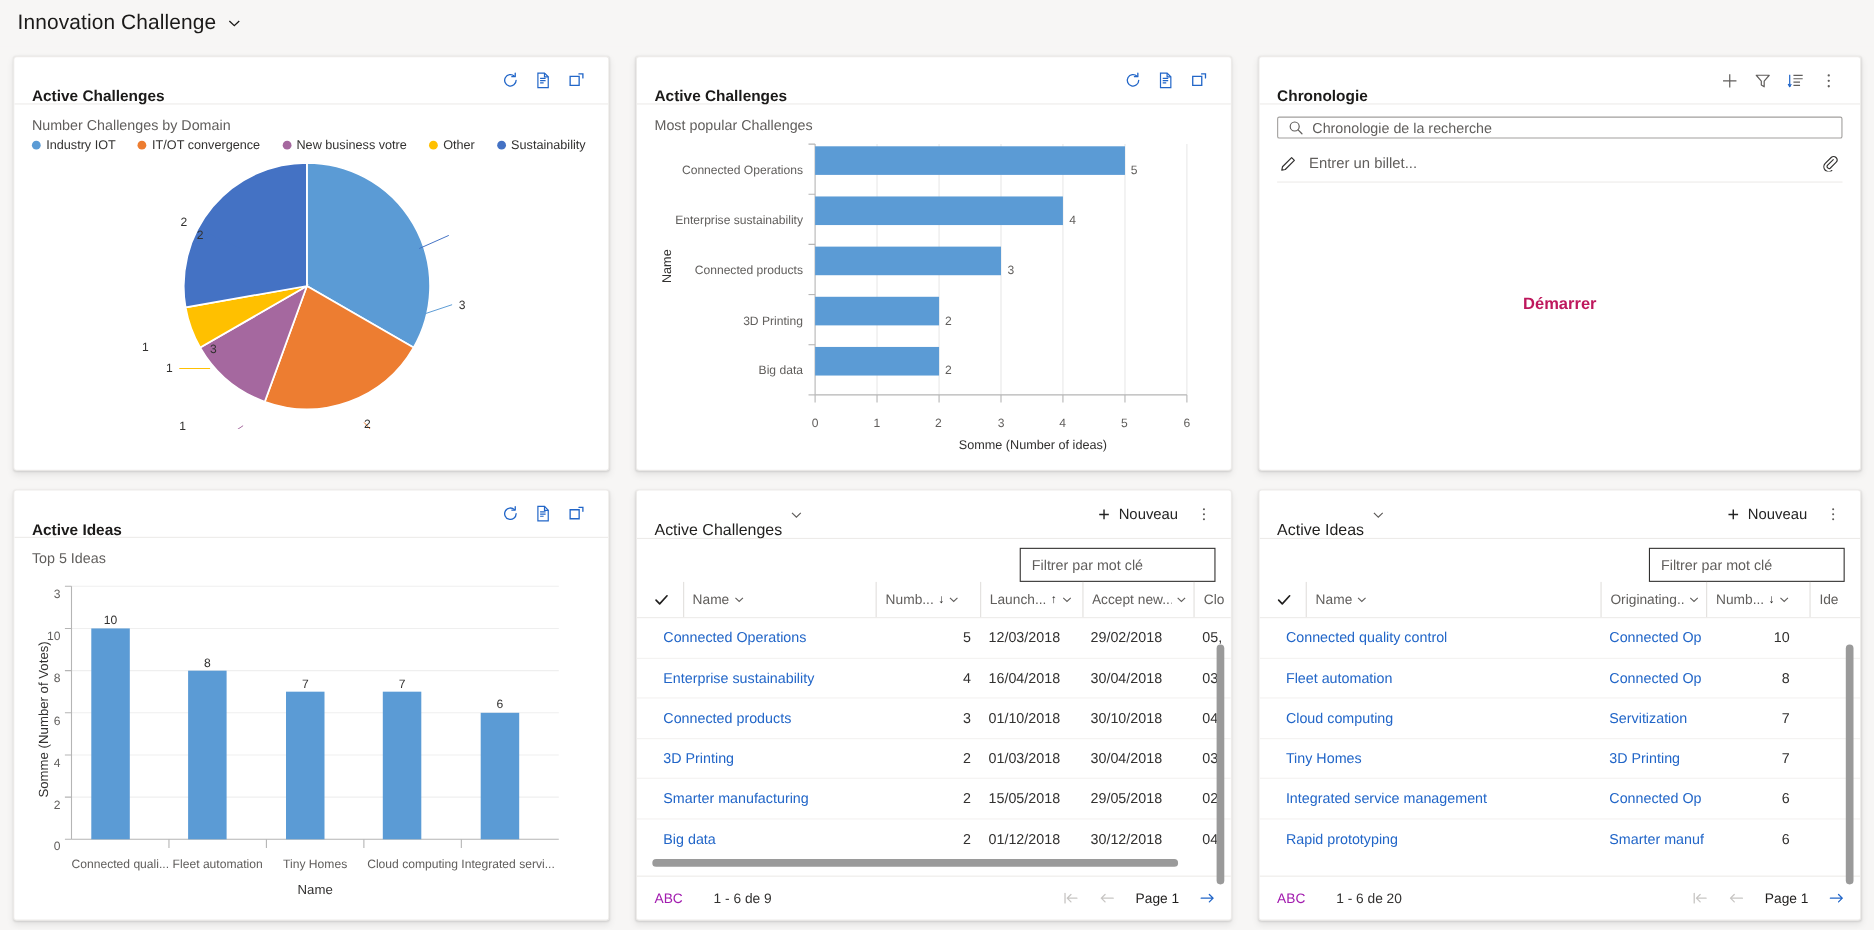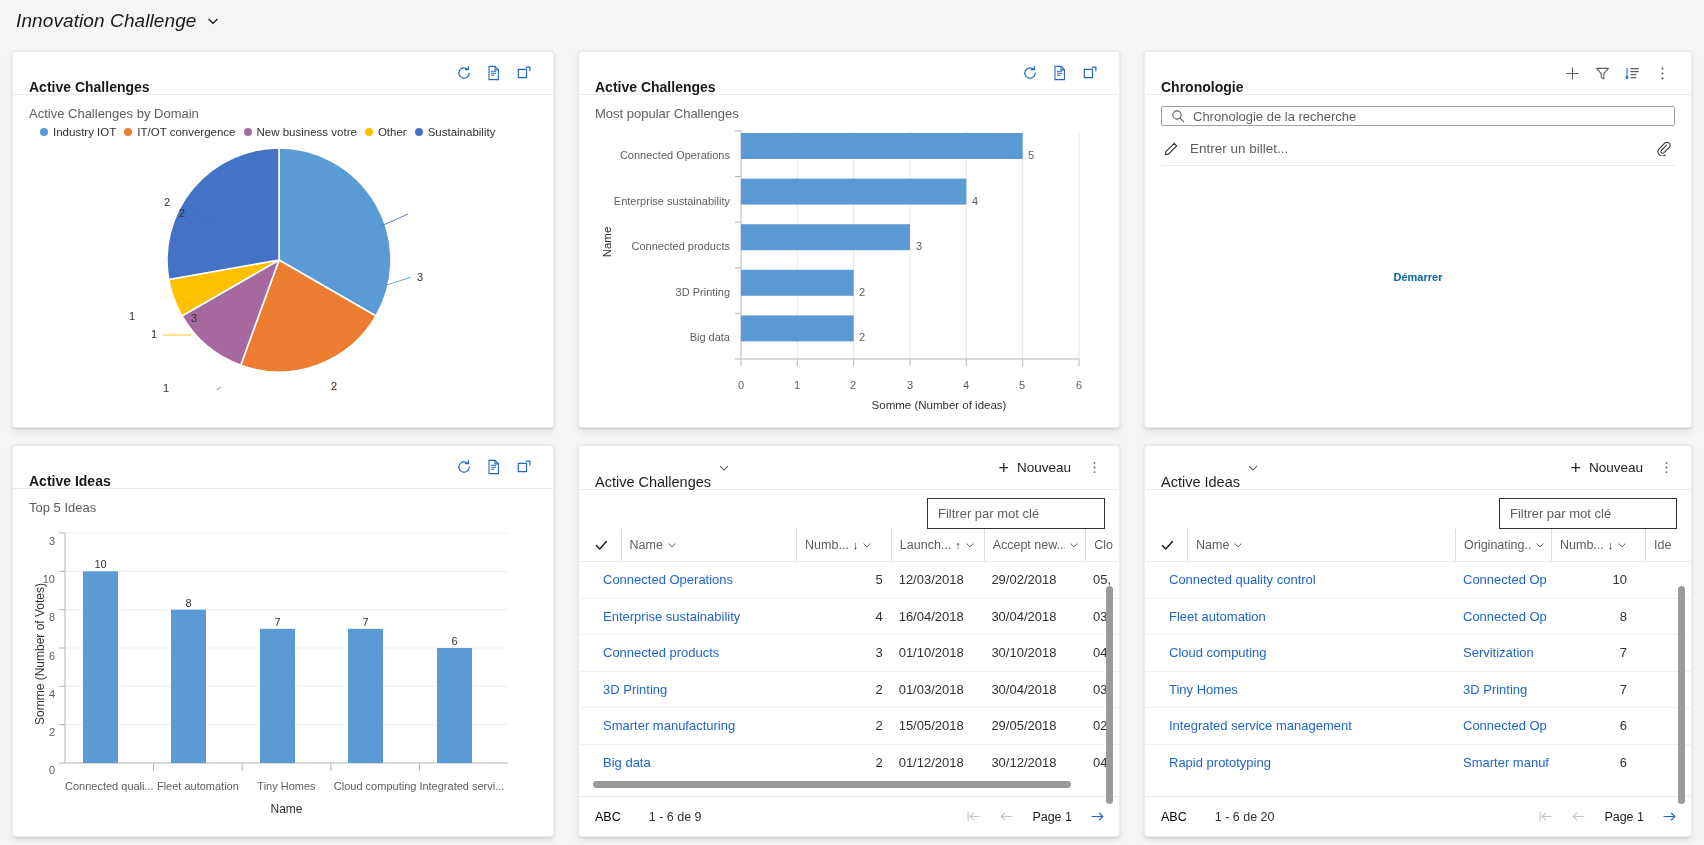--- a/index.html
+++ b/index.html
@@ -11,21 +11,20 @@
     overflow: hidden;
   }
   .app { position: relative; width: 1704px; height: 845px; }
 
   
   .topbar {
     height: 42px;
     display: flex; align-items: center;
     padding-left: 16px;
     background: #f7f6f5;
-    font-style: italic;
   }
   .app-title {
     font-size: 19px; color: #1b1a19; font-weight: 400;
     letter-spacing: .1px;
   }
   .chev {
     margin-left: 9px; color: #1b1a19;
     display: inline-block; line-height: 0;
   }
 
@@ -83,23 +82,22 @@
 
   
   .card-body { flex: 1 1 auto; position: relative; overflow: hidden; }
   .chart-sub {
     font-size: 13px; color: #605e5c;
     padding: 11px 0 0 16px;
   }
 
   
   .legend {
-    display: flex; flex-wrap: wrap; gap: 8px;
+    display: flex; flex-wrap: wrap; gap: 20px;
     padding: 5px 0 0 16px;
-    margin-left: 11px;
   }
   .legend-item { display: flex; align-items: center; gap: 5px; font-size: 11.5px; color: #323130; }
   .dot { width: 8px; height: 8px; border-radius: 50%; display:block; }
 
   
   .pie-wrap { position: relative; width: 100%; height: 248px; margin-top: 4px; }
 
   
   .svg-chart { display: block; }
 
@@ -122,21 +120,21 @@
     padding: 0 4px 0 2px;
   }
   .tl-note .ph { font-size: 13.5px; color: #605e5c; flex: 1 1 auto; }
   .tl-empty {
     flex: 1 1 auto;
     display: flex; flex-direction: column;
     align-items: center; justify-content: center;
     gap: 17px;
     padding-bottom: 40px;
   }
-  .tl-empty h3 { margin: 0; font-size: 11px; color: #0369a1; font-weight: 600; }
+  .tl-empty h3 { margin: 0; font-size: 15px; color: #be185d; font-weight: 600; }
   .tl-empty p  { margin: 0; font-size: 13.5px; color: #323130; }
 
   
   .grid-head-row {
     height: 44px; flex: 0 0 44px;
     display: flex; align-items: center;
     padding: 0 12px 0 16px;
     border-bottom: 1px solid #edebe9;
   }
   .filterbox {
@@ -188,21 +186,21 @@
     background: #9a9a9a; border-radius: 4px;
   }
 
   .grid-foot {
     height: 40px; flex: 0 0 40px;
     display: flex; align-items: center;
     padding: 0 14px 0 16px;
     border-top: 1px solid #edebe9;
     font-size: 12.5px; color: #323130;
   }
-  .abc { color: #000000; margin-right: 28px; cursor: pointer; }
+  .abc { color: #a21caf; margin-right: 28px; cursor: pointer; }
   .pager { margin-left: auto; display: flex; align-items: center; gap: 18px; color:#2266c8; }
   .pager .pg { color: #201f1e; font-size: 12.5px; }
   .pager .dis { color: #c8c6c4; }
   .pgicon { cursor: pointer; display:flex; align-items:center; }
 </style>
 </head>
 <body>
 
 <div class="app">
 
@@ -238,21 +236,21 @@
               </svg>
           </span>
           <span class="hicon">
             <svg width="16" height="16" viewBox="0 0 16 16">
                 <path d="M2.3 4.4h8.2v8.2H2.3z" fill="none" stroke="currentColor" stroke-width="1.2"></path>
                 <path d="M10.3 2.2h3.6v3.6" fill="none" stroke="currentColor" stroke-width="1.2" stroke-linecap="round"></path>
               </svg>
           </span>
         </div>
         <div class="card-body">
-          <div class="chart-sub">Active Challenges by Domain</div>
+          <div class="chart-sub">Number Challenges by Domain</div>
           <div class="legend">
             <div class="legend-item">
                 <span class="dot" style="background:#5b9bd5"></span>
                 <span>Industry IOT</span>
               </div>
             <div class="legend-item">
                 <span class="dot" style="background:#ed7d31"></span>
                 <span>IT/OT convergence</span>
               </div>
             <div class="legend-item">

